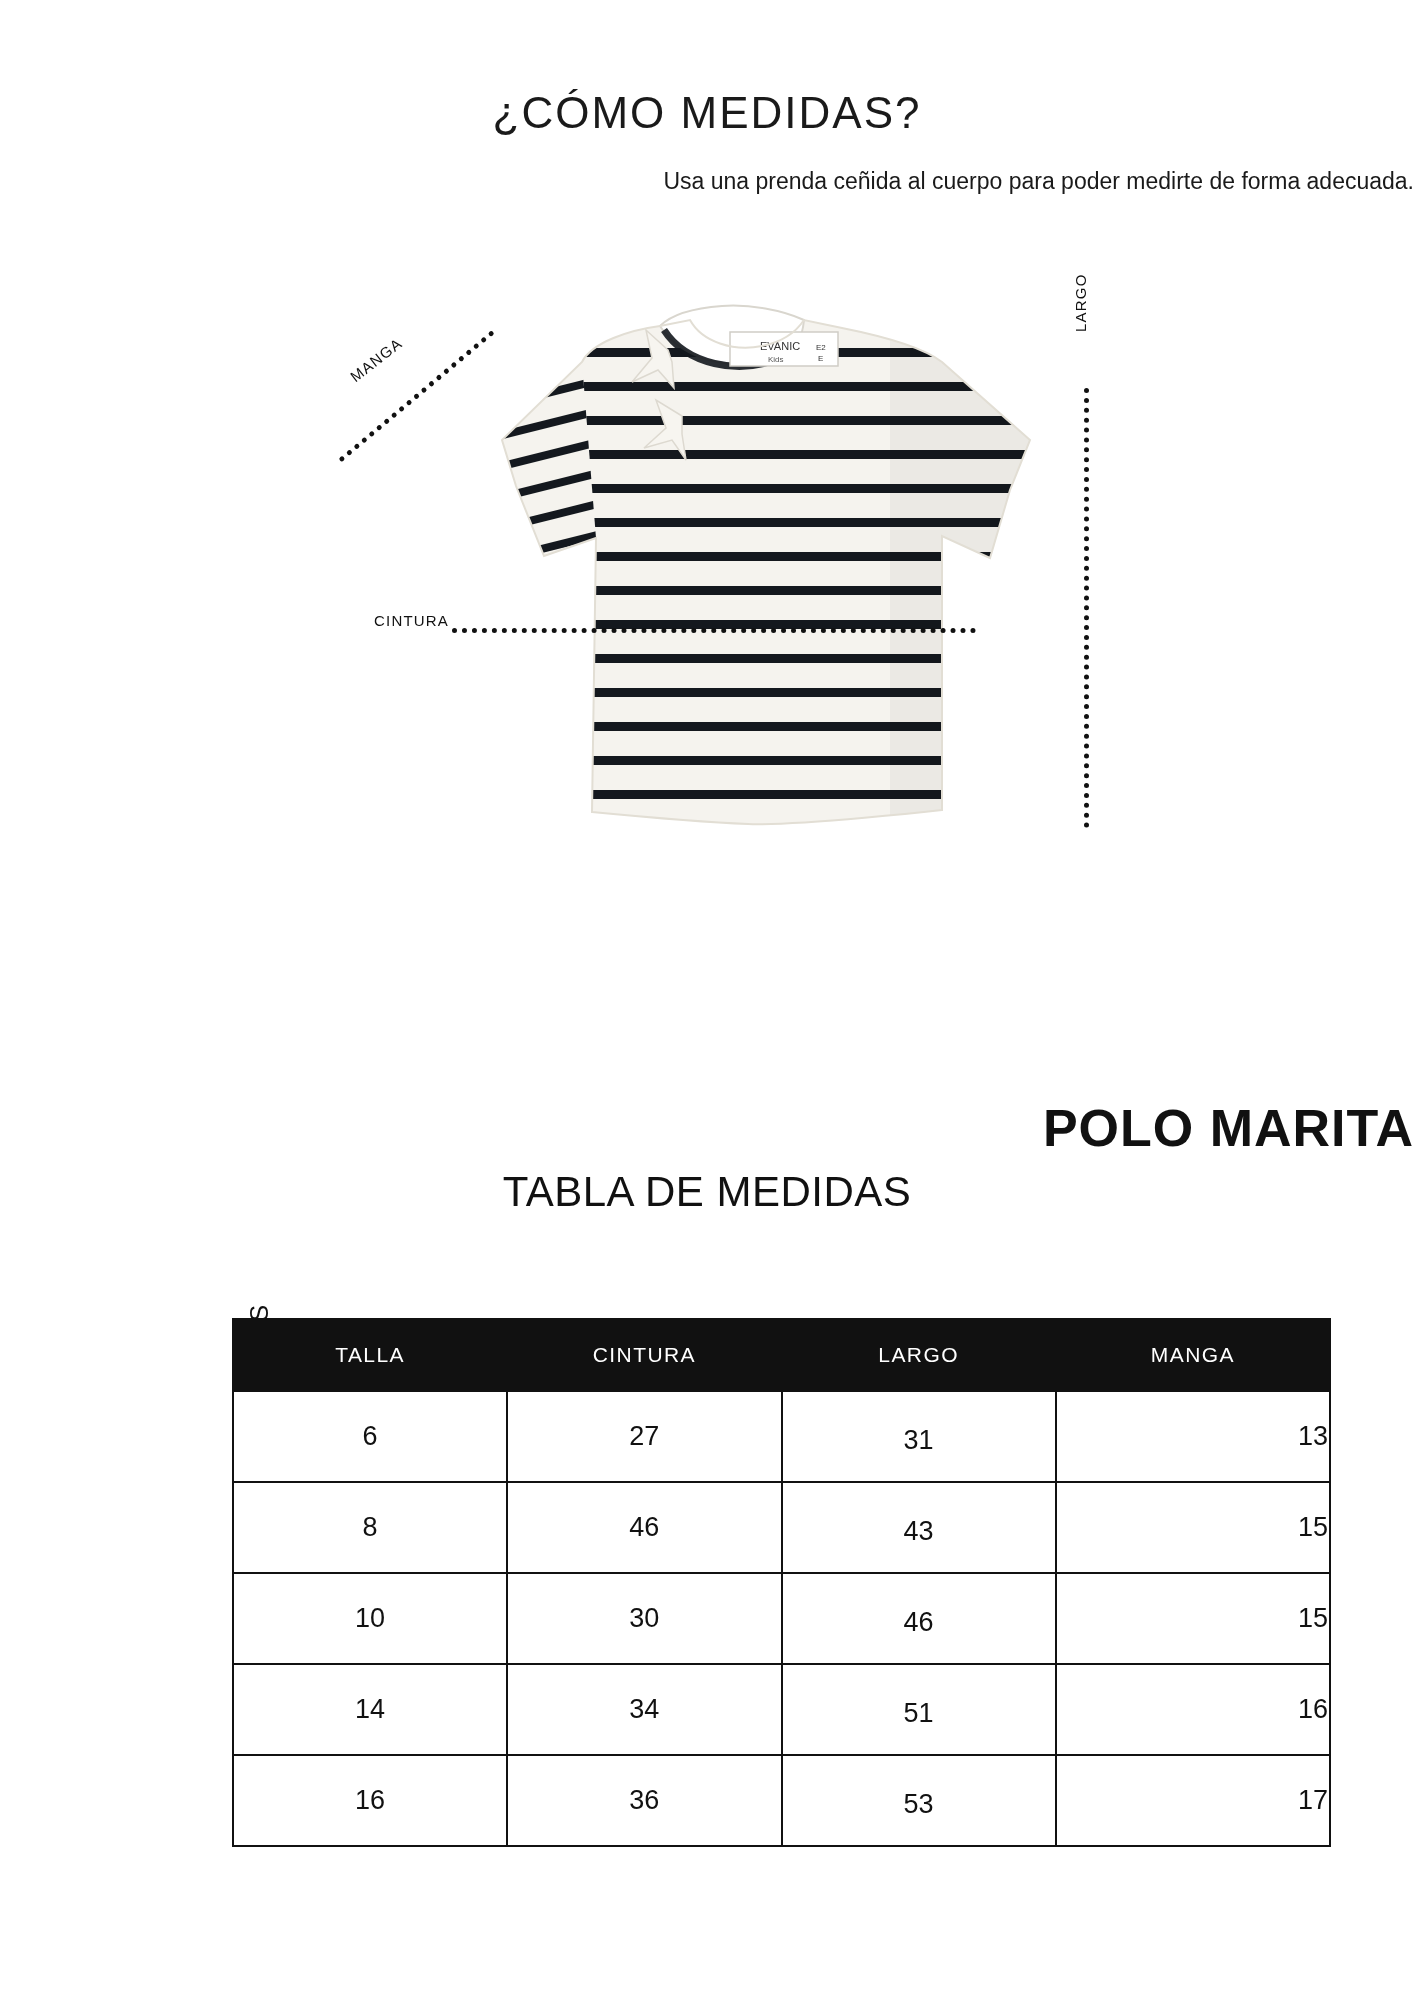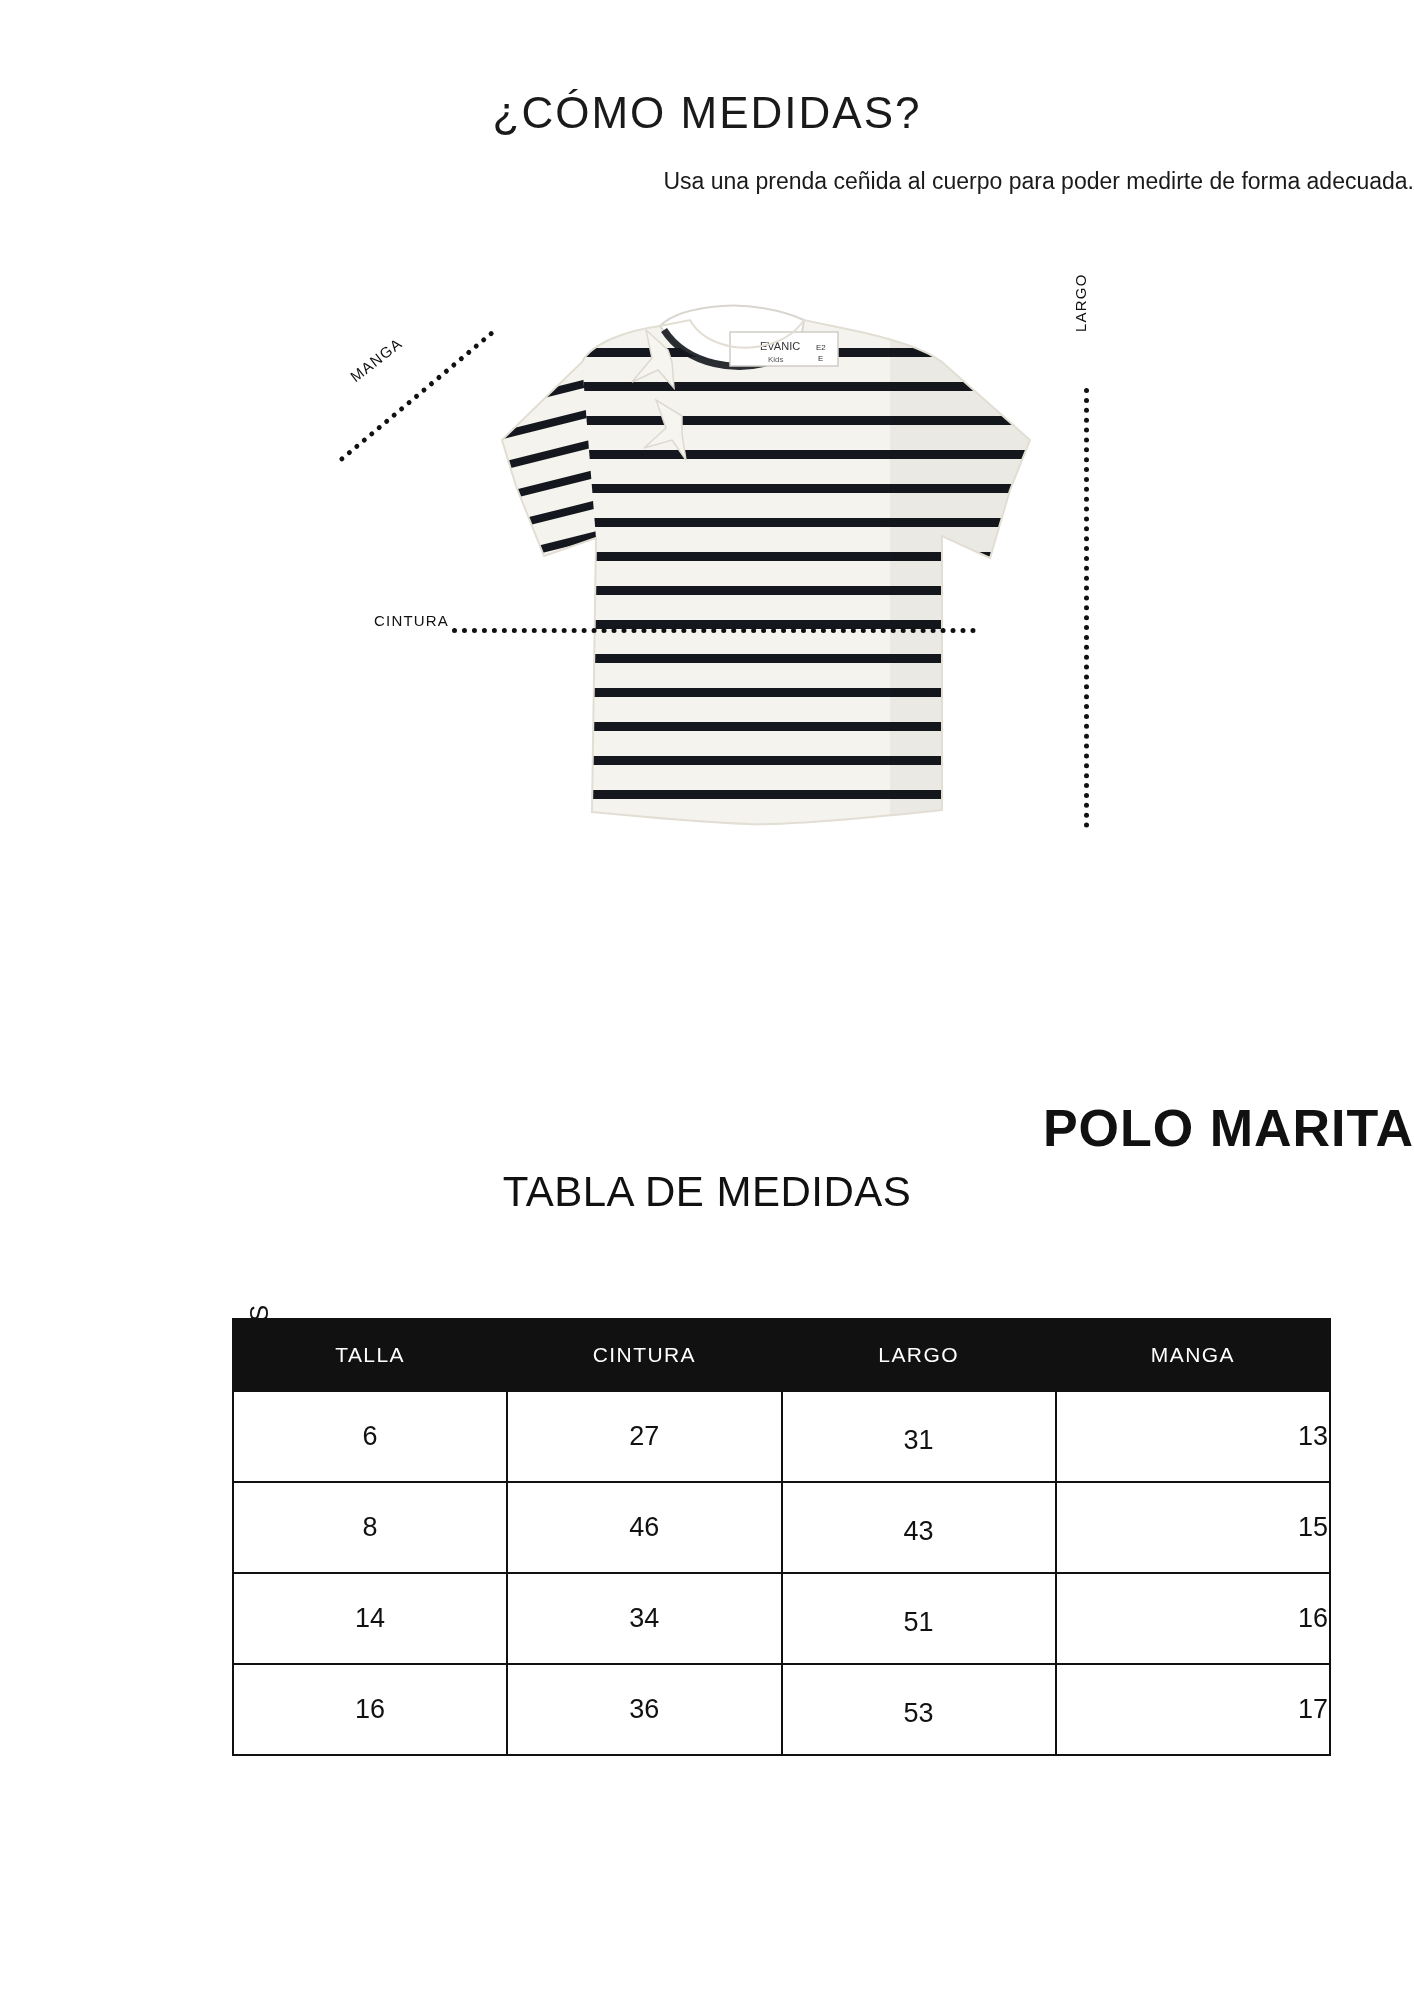--- a/index.html
+++ b/index.html
@@ -275,20 +275,26 @@
       <td class="c2">31</td>
       <td class="c3">13</td>
     </tr>
     <tr>
       <td class="c0">8</td>
       <td class="c1">46</td>
       <td class="c2">43</td>
       <td class="c3">15</td>
     </tr>
     <tr>
+      <td class="c0">10</td>
+      <td class="c1">30</td>
+      <td class="c2">46</td>
+      <td class="c3">15</td>
+    </tr>
+    <tr>
       <td class="c0">14</td>
       <td class="c1">34</td>
       <td class="c2">51</td>
       <td class="c3">16</td>
     </tr>
     <tr>
       <td class="c0">16</td>
       <td class="c1">36</td>
       <td class="c2">53</td>
       <td class="c3">17</td>

